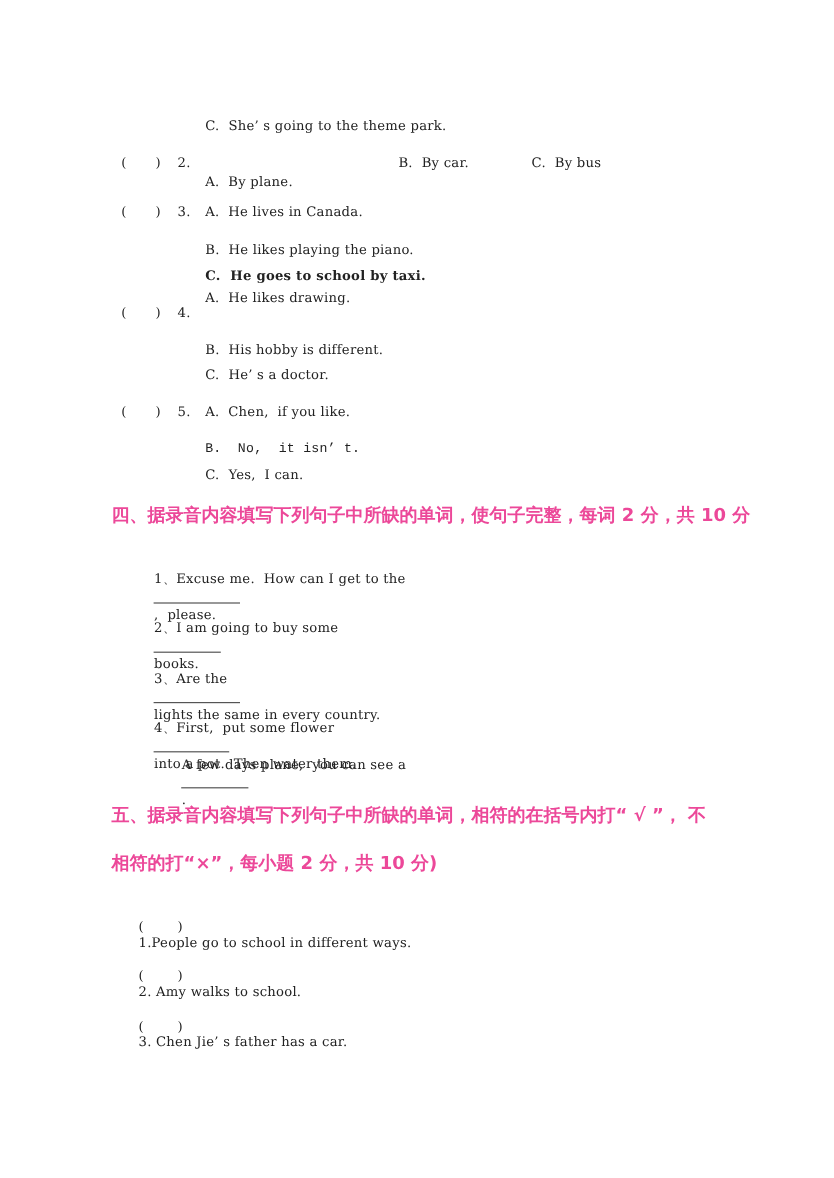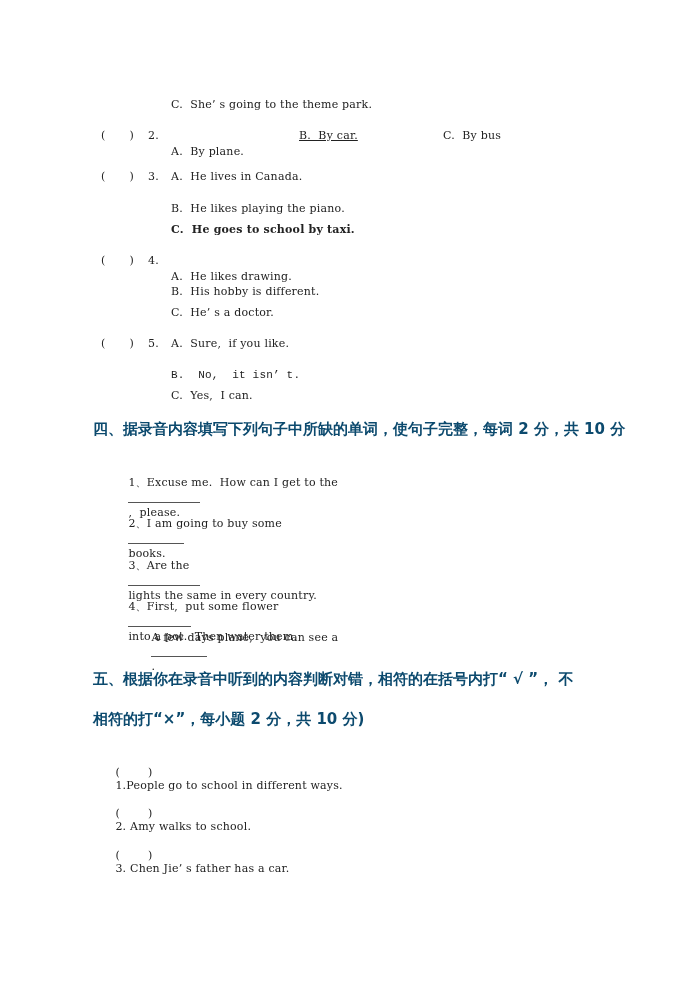--- a/index.html
+++ b/index.html
@@ -1,47 +1,47 @@
 <!DOCTYPE html>
 <html><head>
 <meta charset="utf-8">
 <style>
   html, body { margin: 0; padding: 0; background: #ffffff; }
   body { width: 695px; height: 982px; position: relative; overflow: hidden; color: #222; }
   .mono { font-family: "DejaVu Serif", "Liberation Serif", serif; font-size: 11px; letter-spacing: 0.2px; }
   .abs { position: absolute; white-space: pre; }
-  .heading { font-family: "DejaVu Sans", "Liberation Sans", sans-serif; font-weight: bold; font-size: 15px; color: #0c4a6e; }
+  .heading { font-family: "DejaVu Sans", "Liberation Sans", sans-serif; font-weight: bold; font-size: 15px; color: #ec4899; }
   .blank { display: inline-block; border-bottom: 1px solid #555; height: 12px; vertical-align: baseline; }
 </style>
 </head>
 <body>
 
 <div class="abs mono" style="left:171px; top:98px;">C.  She’ s going to the theme park.</div>
 
 <div class="abs mono" style="left:101px; top:129px;"><span>(</span><span style="display:inline-block;width:24px;"></span><span>)</span></div>
 <div class="abs mono" style="left:148px; top:129px;">2.</div>
 <div class="abs mono" style="left:171px; top:145px;">A.  By plane.</div>
-<div class="abs mono" style="left:299px; top:129px;text-decoration:underline;">B.  By car.</div>
+<div class="abs mono" style="left:332px; top:129px;">B.  By car.</div>
 <div class="abs mono" style="left:443px; top:129px;">C.  By bus</div>
 
 <div class="abs mono" style="left:101px; top:170px;"><span>(</span><span style="display:inline-block;width:24px;"></span><span>)</span></div>
 <div class="abs mono" style="left:148px; top:170px;">3.</div>
 <div class="abs mono" style="left:171px; top:170px;">A.  He lives in Canada.</div>
 <div class="abs mono" style="left:171px; top:202px;">B.  He likes playing the piano.</div>
 <div class="abs mono" style="left:171px; top:223px;font-weight:bold;">C.  He goes to school by taxi.</div>
 
 <div class="abs mono" style="left:101px; top:254px;"><span>(</span><span style="display:inline-block;width:24px;"></span><span>)</span></div>
 <div class="abs mono" style="left:148px; top:254px;">4.</div>
-<div class="abs mono" style="left:171px; top:270px;">A.  He likes drawing.</div>
+<div class="abs mono" style="left:171px; top:242px;">A.  He likes drawing.</div>
 <div class="abs mono" style="left:171px; top:285px;">B.  His hobby is different.</div>
 <div class="abs mono" style="left:171px; top:306px;">C.  He’ s a doctor.</div>
 
 <div class="abs mono" style="left:101px; top:337px;"><span>(</span><span style="display:inline-block;width:24px;"></span><span>)</span></div>
 <div class="abs mono" style="left:148px; top:337px;">5.</div>
-<div class="abs mono" style="left:171px; top:337px;">A.  Sure,  if you like.</div>
+<div class="abs mono" style="left:171px; top:337px;">A.  Chen,  if you like.</div>
 <div class="abs mono" style="left:171px; top:369px;font-family:Liberation Mono, monospace;">B.  No,  it isn’ t.</div>
 <div class="abs mono" style="left:171px; top:389px;">C.  Yes,  I can.</div>
 
 <div class="abs heading" style="left:93px; top:420px;">四、据录音内容填写下列句子中所缺的单词，使句子完整，每词 2 分，共 10 分</div>
 
 <div class="abs mono" style="left:121px; top:462px;">
   <span>1、Excuse me.  How can I get to the</span>
   <span class="blank" style="width:72px;"></span>
   <span>,  please.</span>
 </div>
@@ -63,21 +63,21 @@
   <span class="blank" style="width:63px;"></span>
   <span>into a pot.  Then water them.</span>
 </div>
 
 <div class="abs mono" style="left:144px; top:618px;">
   <span>A few days plane,  you can see a</span>
   <span class="blank" style="width:56px;"></span>
   <span>.</span>
 </div>
 
-<div class="abs heading" style="left:93px; top:670px;">五、根据你在录音中听到的内容判断对错，相符的在括号内打“ √ ”， 不</div>
+<div class="abs heading" style="left:93px; top:670px;">五、据录音内容填写下列句子中所缺的单词，相符的在括号内打“ √ ”， 不</div>
 <div class="abs heading" style="left:93px; top:710px;">相符的打“×”，每小题 2 分，共 10 分)</div>
 
 <div class="abs mono" style="left:108px; top:753px;">
   <span><span>(</span><span style="display:inline-block;width:28px;"></span><span>)</span></span>
   <span>1.</span><span>People go to school in different ways.</span>
 </div>
 
 <div class="abs mono" style="left:108px; top:794px;">
   <span><span>(</span><span style="display:inline-block;width:28px;"></span><span>)</span></span>
   <span>2.</span><span> Amy walks to school.</span>

